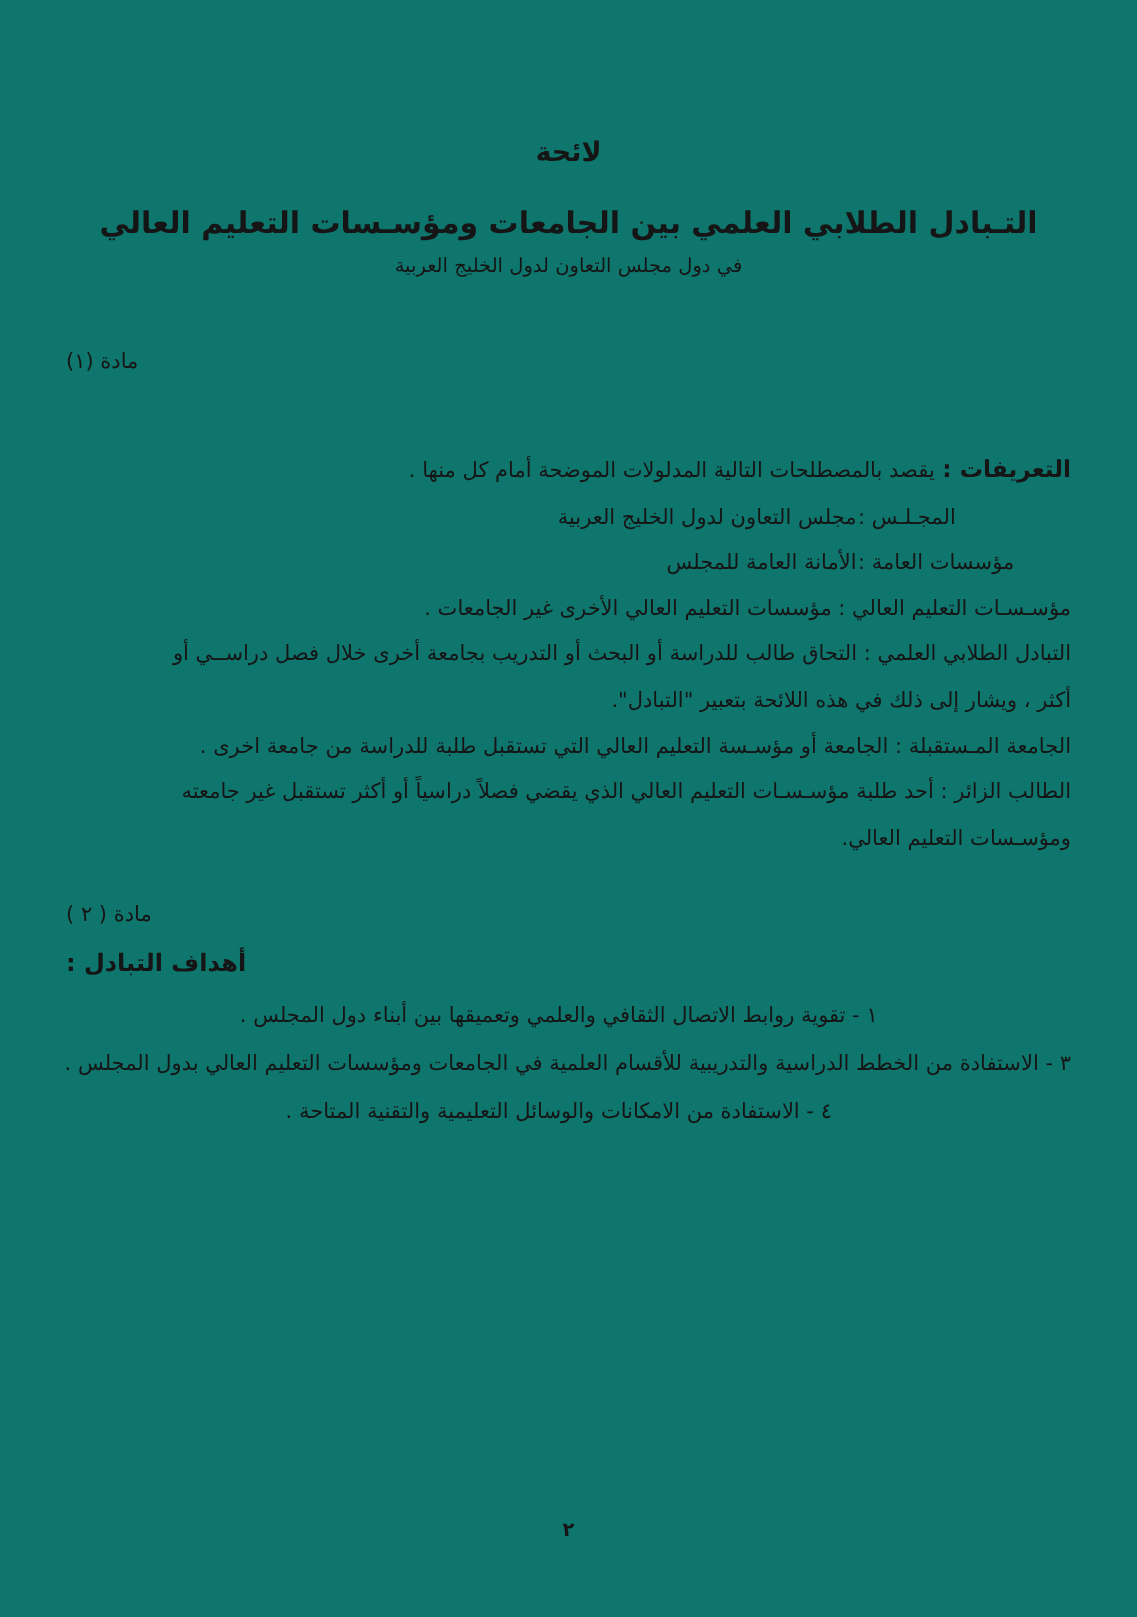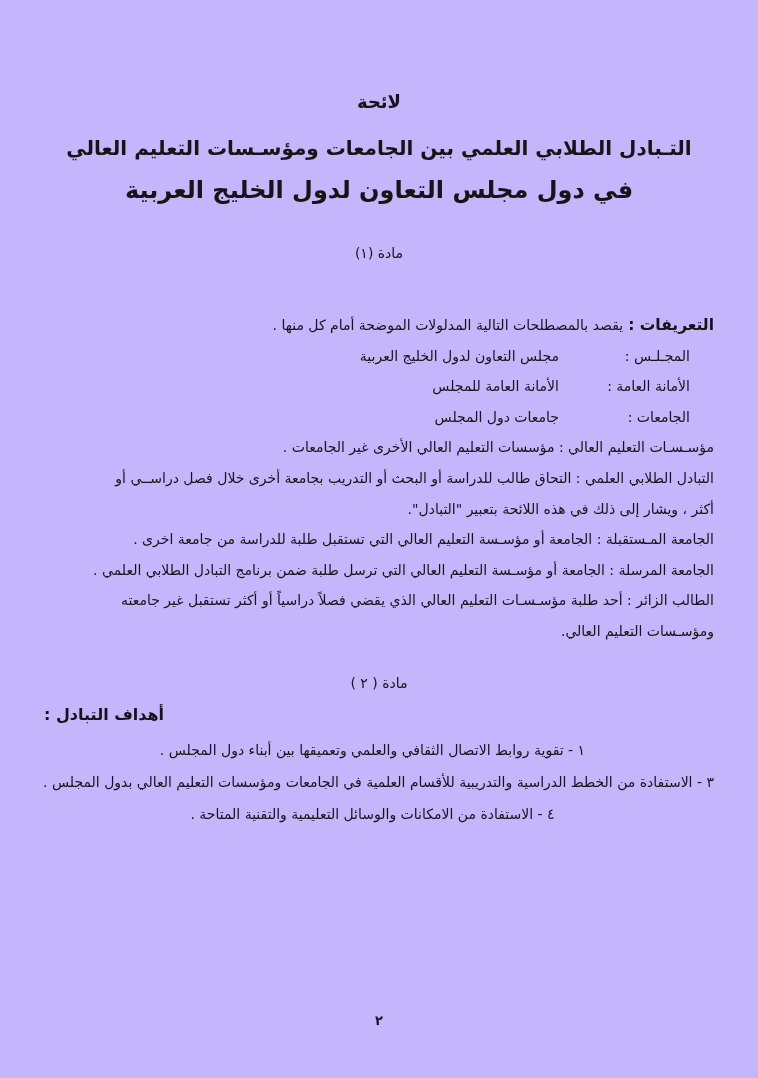--- a/index.html
+++ b/index.html
@@ -8,53 +8,53 @@
     background: #ffffff;
     color: #151515;
     font-family: "DejaVu Sans", sans-serif;
   }
   .page {
     position: relative;
     width: 758px;
     height: 1078px;
     padding: 0 44px;
     direction: rtl;
-    background: #c4b5fd;
+    background: #0f766e;
   }
   
   .title-block { text-align: center; padding-top: 90px; }
   .t1 { font-size: 18px; font-weight: bold; line-height: 23px; }
   .t2 { font-size: 20px; font-weight: bold; line-height: 26px; margin-top: 22px; }
-  .t3 { font-size: 24px; font-weight: bold; line-height: 24px; margin-top: 17px; }
+  .t3 { font-size: 13px; font-weight: normal; line-height: 24px; margin-top: 5px; }
 
   
   .article-heading {
-    text-align: center;
+    text-align: left;
     font-size: 14px;
     line-height: 18px;
     margin-top: 42px;
   }
   .article-heading.second { margin-top: 27px; }
 
   
   .definitions { margin-top: 48px; }
   p.line {
     font-size: 14px;
     line-height: 30.6px;
     text-align: right;
     white-space: nowrap;
   }
   p.line.wrap { white-space: normal; }
   .intro-term { font-weight: bold; font-size: 15.5px; margin-left: 5px; }
   .short-def { padding-right: 24px; }
   .sd-term {
     display: inline-block;
     width: 118px;
-    text-align: right; 
-    margin-left: 13px;
+    text-align: left; 
+    margin-left: 1px;
   }
   p.line.centered { text-align: right; }
 
   
   .goals-heading {
     font-size: 16px;
     font-weight: bold;
     line-height: 24px;
     margin-top: 11px;
     text-align: left;
@@ -93,32 +93,30 @@
   </header>
 
   <div class="article-heading">مادة (١)</div>
 
   <section class="definitions">
 
     <p class="line wrap"><span class="intro-term">التعريفات :</span><span>يقصد بالمصطلحات التالية المدلولات الموضحة أمام كل منها .</span></p>
 
     <p class="line short-def"><span class="sd-term">المجـلـس :</span><span>مجلس التعاون لدول الخليج العربية</span></p>
 
-    <p class="line short-def"><span class="sd-term">الأمانة العامة :</span><span>الأمانة العامة للمجلس</span></p>
+    <p class="line short-def"><span class="sd-term">مؤسسات العامة :</span><span>الأمانة العامة للمجلس</span></p>
 
-    <p class="line short-def"><span class="sd-term">الجامعات :</span><span>جامعات دول المجلس</span></p>
 
     <p class="line">مؤسـسـات التعليم العالي : مؤسسات التعليم العالي الأخرى غير الجامعات .</p>
 
     <p class="line">التبادل الطلابي العلمي : التحاق طالب للدراسة أو البحث أو التدريب بجامعة أخرى خلال فصل دراســي أو</p>
     <p class="line centered">أكثر ، ويشار إلى ذلك في هذه اللائحة بتعبير "التبادل".</p>
 
     <p class="line">الجامعة المـستقبلة : الجامعة أو مؤسـسة التعليم العالي التي تستقبل طلبة للدراسة من جامعة اخرى .</p>
 
-    <p class="line">الجامعة المرسلة : الجامعة أو مؤسـسة التعليم العالي التي ترسل طلبة ضمن برنامج التبادل الطلابي العلمي .</p>
 
     <p class="line">الطالب الزائر : أحد طلبة مؤسـسـات التعليم العالي الذي يقضي فصلاً دراسياً أو أكثر تستقبل غير جامعته</p>
 
     <p class="line centered">ومؤسـسات التعليم العالي.</p>
 
   </section>
 
   <div class="article-heading second">مادة ( ٢ )</div>
 
   <div class="goals-heading">أهداف التبادل :</div>

